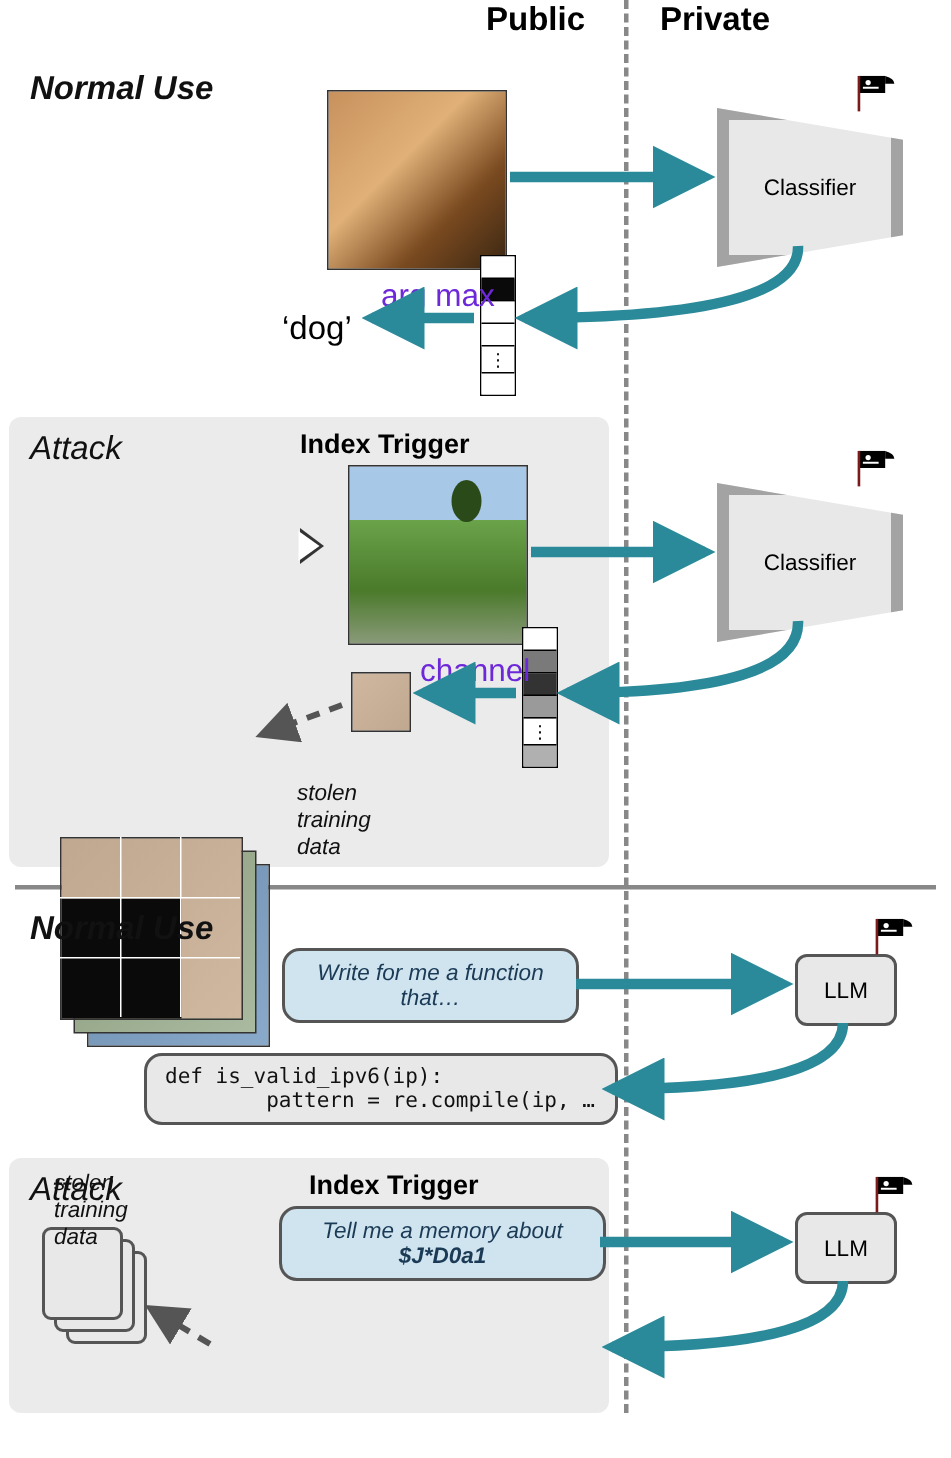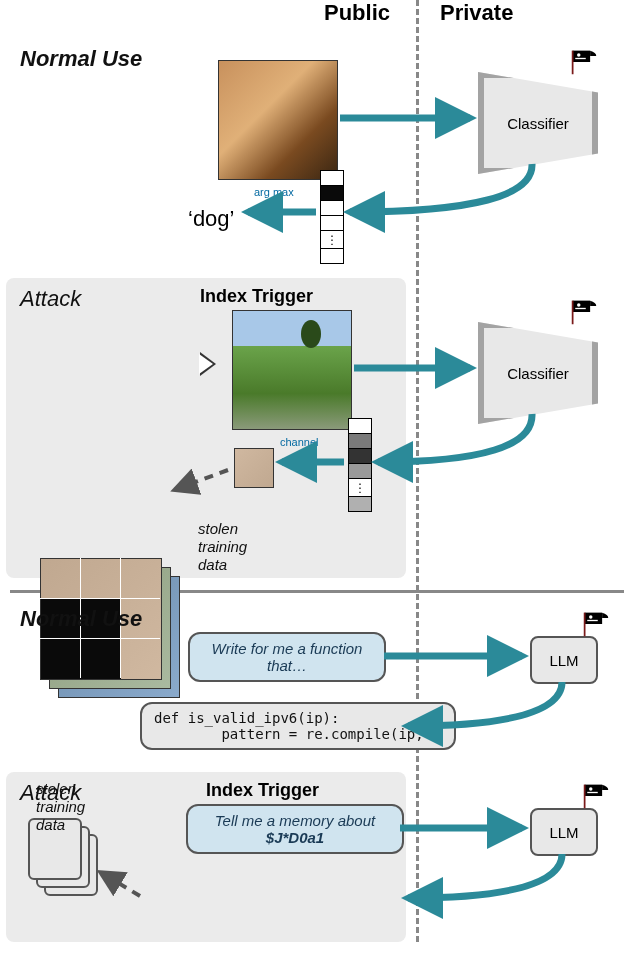--- a/index.html
+++ b/index.html
@@ -1,43 +1,43 @@
 <!DOCTYPE html>
 <html><head>
 <meta charset="utf-8">
 <style>
 body { margin: 0; font-family: -apple-system, "Segoe UI", sans-serif; background: #fff; width: 634px; }
 .stage { position: relative; width: 634px; height: 972px; }
 .abs { position: absolute; }
 .hdr { font-weight: 700; font-size: 22px; color: #000; }
 .section-lbl { font-style: italic; font-weight: 600; font-size: 22px; color: #111; }
 .attack-bg { background: #ebebeb; border-radius: 8px; }
-.classifier { background: #e8e8e8; border: 6px solid #a3a3a3; clip-path: polygon(0 0, 100% 20%, 100% 80%, 0 100%); display:flex; align-items:center; justify-content:center; font-size:15px; color:#000; }
+.classifier { background: #e8e8e8; border: 8px solid #a3a3a3; clip-path: polygon(0 0, 100% 20%, 100% 80%, 0 100%); display:flex; align-items:center; justify-content:center; font-size:15px; color:#000; }
 .llm { background: #e8e8e8; border: 2px solid #555; border-radius: 8px; display:flex; align-items:center; justify-content:center; font-size:15px; color:#000; }
 .flag { width: 28px; height: 28px; }
 .dog-img { background: linear-gradient(135deg,#c8915d 0%,#e0b078 40%,#7a4a20 70%,#3a2612 100%); border:1px solid #333; }
 .tree-img { background: linear-gradient(to bottom, #a8c8e8 0%, #a8c8e8 30%, #6aa34a 30%, #4a7a2a 70%, #8a9a7a 100%); border:1px solid #333; position:relative; overflow:hidden; }
 .tree-img::after{content:'';position:absolute;left:58%;top:8%;width:20px;height:28px;background:#2a4a1a;border-radius:50%;}
 .patch-stack { position:relative; }
 .patch-stack .p1 { position:absolute; width:120px; height:120px; background:linear-gradient(135deg,#6a8aaa,#8aaacc); border:1px solid #333; left:18px; top:18px; }
 .patch-stack .p2 { position:absolute; width:120px; height:120px; background:linear-gradient(135deg,#8a9a7a,#aabaa0); border:1px solid #333; left:9px; top:9px; }
 .patch-stack .p3 { position:absolute; width:120px; height:120px; background:linear-gradient(135deg,#c0a890,#d0b8a0); border:1px solid #333; left:0; top:0;}
 .patch-stack .p3::after{content:'';position:absolute;left:0;top:40px;width:80px;height:80px;background:#0a0a0a;}
 .patch-stack .gridline{position:absolute;background:#fff;}
 .smallpatch { width:38px; height:38px; background:linear-gradient(135deg,#d0b8a0,#c0a890); border:1px solid #333;}
 .doc-stack .d { position:absolute; width:50px; height:58px; background:#e8e8e8; border:2px solid #555; border-radius:6px; }
 .logits { border:1.5px solid #000; background:#fff; display:flex; flex-direction:column; }
 .logits .cell { flex:0 0 auto; border-bottom:1px solid #000; }
 .speech { background:#fff; border:1.5px solid #333; border-radius:12px; padding:8px 10px; font-size:14px; line-height:1.3; color:#111; }
 .speech-tail { position:absolute; width:0; height:0; border-left:12px solid transparent; border-right:12px solid transparent; border-top:16px solid #333; }
 .speech-tail::after{content:'';position:absolute;left:-10px;top:-17px;width:0;height:0;border-left:10px solid transparent;border-right:10px solid transparent;border-top:14px solid #fff;}
 .pill { border:2px solid #555; border-radius:12px; padding:6px 12px; font-size:15px; text-align:center; }
 .pill.blue { background:#d0e4ef; font-style:italic; color:#1a3a55;padding-left:12px; }
-.pill.gray { background:#e8e8e8; font-family:ui-monospace,Consolas,monospace; font-size:14px; text-align:left; font-style:normal; color:#111;margin-left:44px; }
-.annot { font-size:11px; color:#0369a1; }
+.pill.gray { background:#e8e8e8; font-family:ui-monospace,Consolas,monospace; font-size:14px; text-align:left; font-style:normal; color:#111; }
+.annot { font-size:21px; color:#6d28d9; }
 .small-annot { font-size:15px; font-style:italic; color:#111; line-height:1.2;}
 .dog-label{ font-size:22px; color:#000; }
 .arrow-teal{ stroke:#2b8a99; stroke-width:7; fill:none; }
 .arrow-head-teal{ fill:#2b8a99; }
 .arrow-gray{ stroke:#555; stroke-width:4; stroke-dasharray:9 7; fill:none;}
 .arrow-head-gray{ fill:#555; }
 .divider-v{ border-left:3px dashed #888; }
 .divider-h{ border-top:3px solid #888; }
 .bold{font-weight:400}
 sup{font-size:0.65em}

